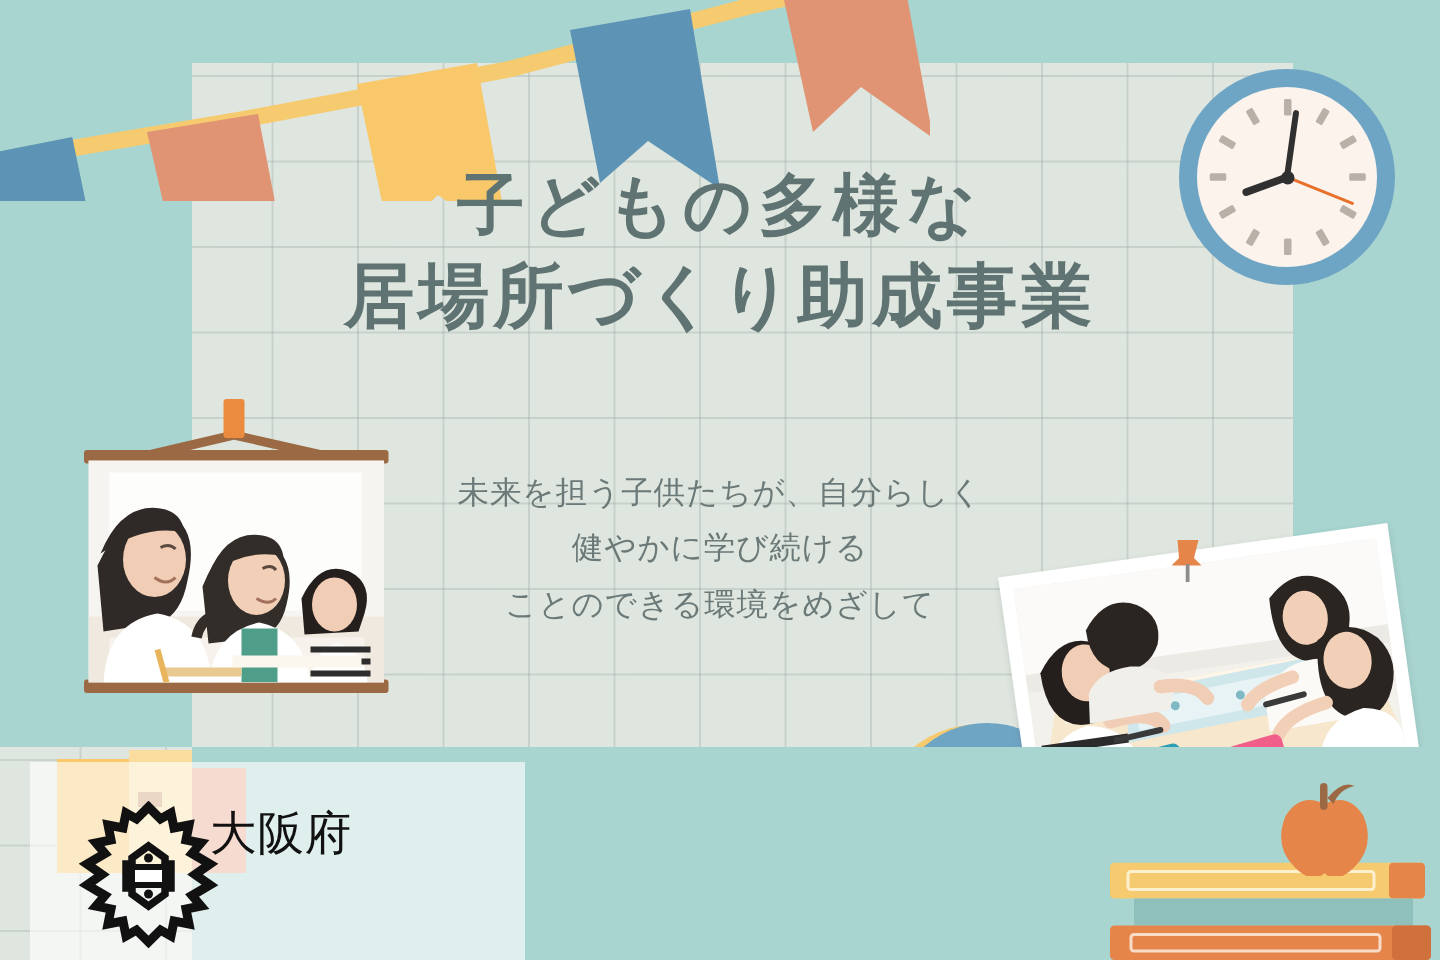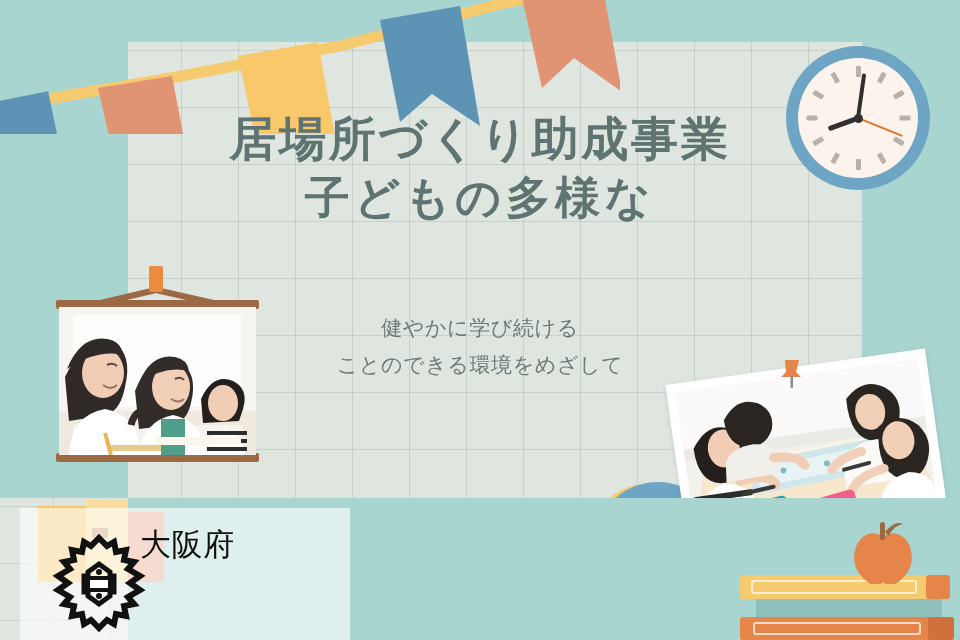--- a/index.html
+++ b/index.html
@@ -135,21 +135,21 @@
 
   
   .band{ position:absolute; left:0; top:498px; width:960px; height:142px; background:#a8d5d0; z-index:1;}
 
   
   .logo-plate{
     position:absolute; left:20px; top:508px; width:330px; height:132px;
     background:rgba(255,255,255,.62);
   }
   .logo-emblem{ position:absolute; left:50px; top:534px; width:98px; height:98px; }
-  .logo-text{ position:absolute; left:140px; top:528px; width:210px; }
+  .logo-text{ position:absolute; left:140px; top:540px; width:210px; }
   .logo-pref{
     font-family:"DejaVu Sans","Liberation Sans",sans-serif;
     font-size:31px; color:#111; letter-spacing:.02em; line-height:1.05; font-weight:400;
   }
   .logo-city{
     font-family:"DejaVu Sans","Liberation Sans",sans-serif;
     font-size:50px; color:#111; letter-spacing:.02em; line-height:1.08; font-weight:400;
     margin-top:2px;
   }
 </style>
@@ -198,25 +198,26 @@
       <div class="tick" style="transform:rotate(300deg)"></div>
       <div class="tick" style="transform:rotate(330deg)"></div>
       <div class="hand hour" style="transform:rotate(250deg)"></div>
       <div class="hand minute" style="transform:rotate(8deg)"></div>
       <div class="hand second" style="transform:rotate(112deg)"></div>
       <div class="clock-pin"></div>
     </div>
   </div>
 
   <div class="title-wrap">
+    <div class="title-line l1">子どもの多様な</div>
     <div class="title-line l2">居場所づくり助成事業</div>
-    <div class="title-line l1">子どもの多様な</div>
   </div>
 
   <div class="subtitle-wrap">
+    <div class="sub-line">未来を担う子供たちが、自分らしく</div>
     <div class="sub-line">健やかに学び続ける</div>
     <div class="sub-line">ことのできる環境をめざして</div>
   </div>
 
   <div class="photo-left">
     <svg class="hang-rope" viewBox="0 0 203 26">
       <path d="M6 26 L100 4 L197 26" stroke="#9b6a45" stroke-width="6" fill="none" stroke-linejoin="round"></path>
     </svg>
     <div class="hang-clip"></div>
     <div class="photo-bar top"></div>

